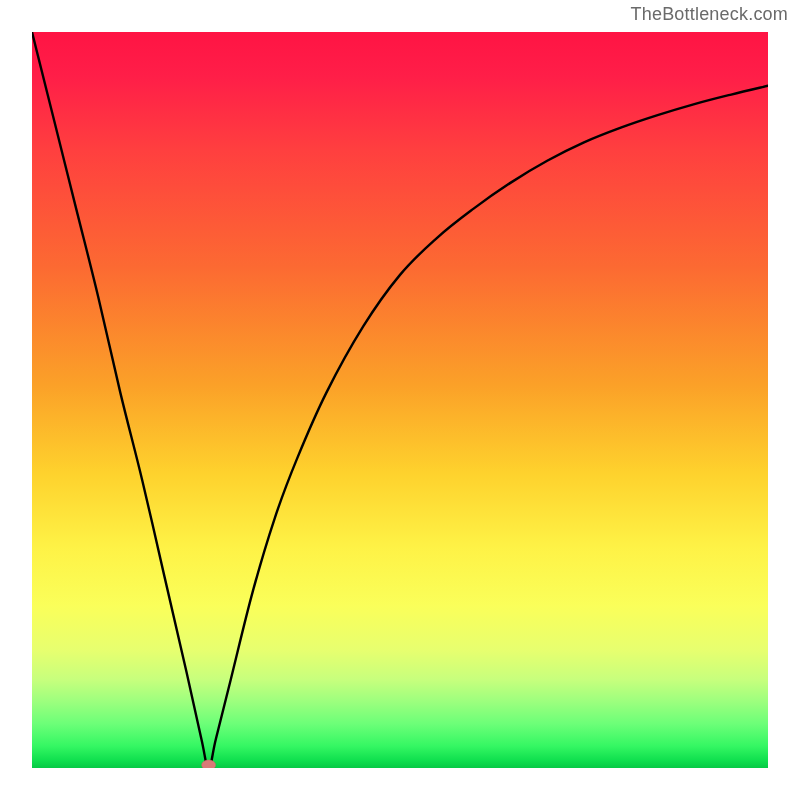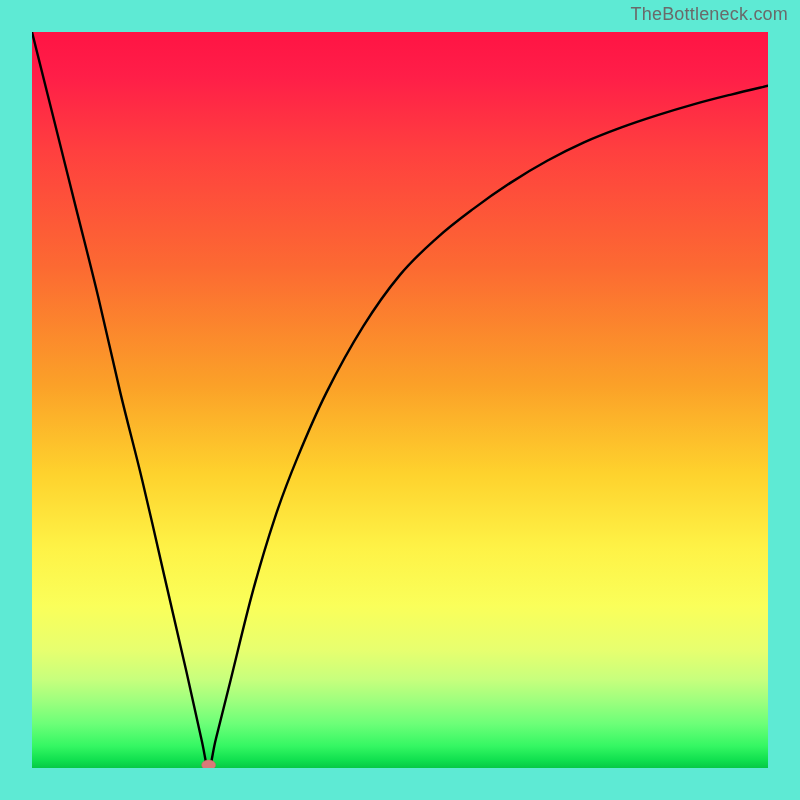--- a/index.html
+++ b/index.html
@@ -8,21 +8,21 @@
     width: 800px;
     height: 800px;
     background: #000;
     overflow: hidden;
     font-family: Arial, Helvetica, sans-serif;
   }
   .frame {
     position: relative;
     width: 800px;
     height: 800px;
-    background: #5eead4;
+    background: #ffffff;
   }
   .plot-area {
     position: absolute;
     left: 32px;
     top: 32px;
     width: 736px;
     height: 736px;
     
     background: linear-gradient(
       to bottom,

